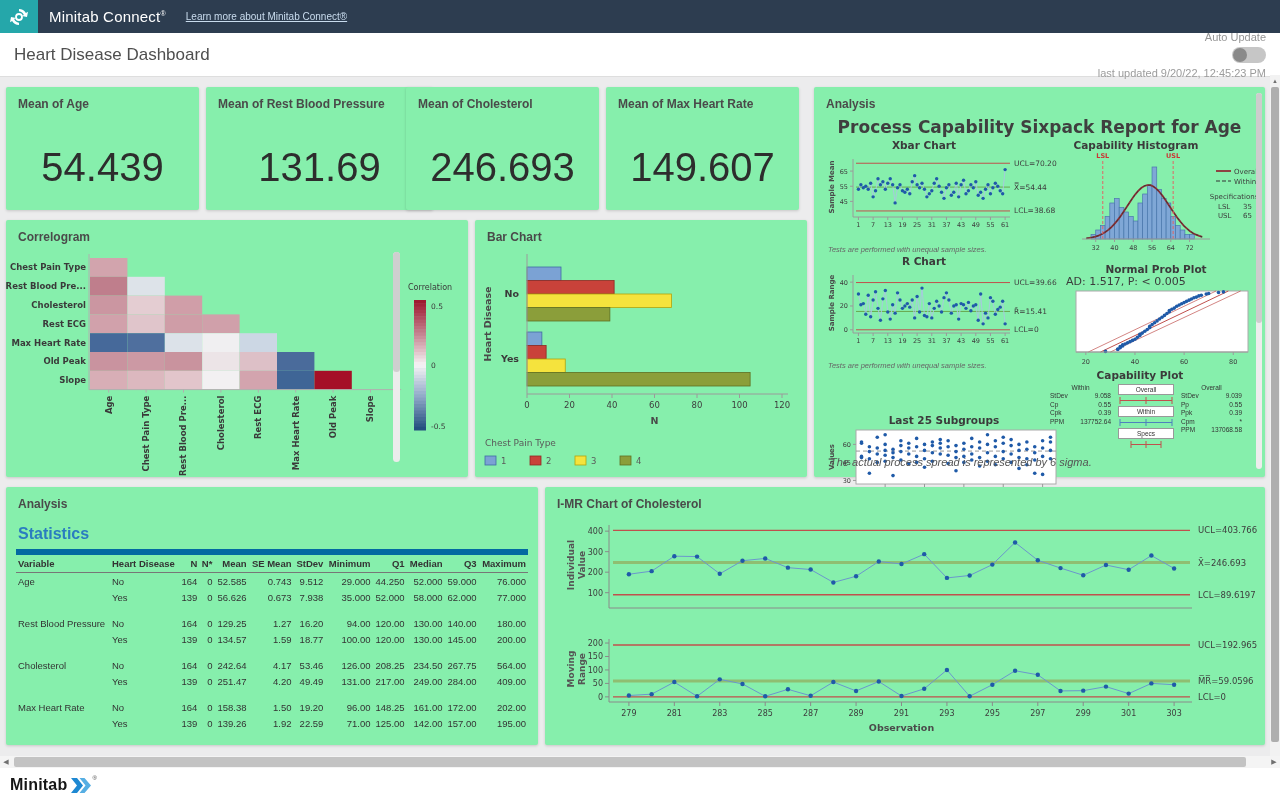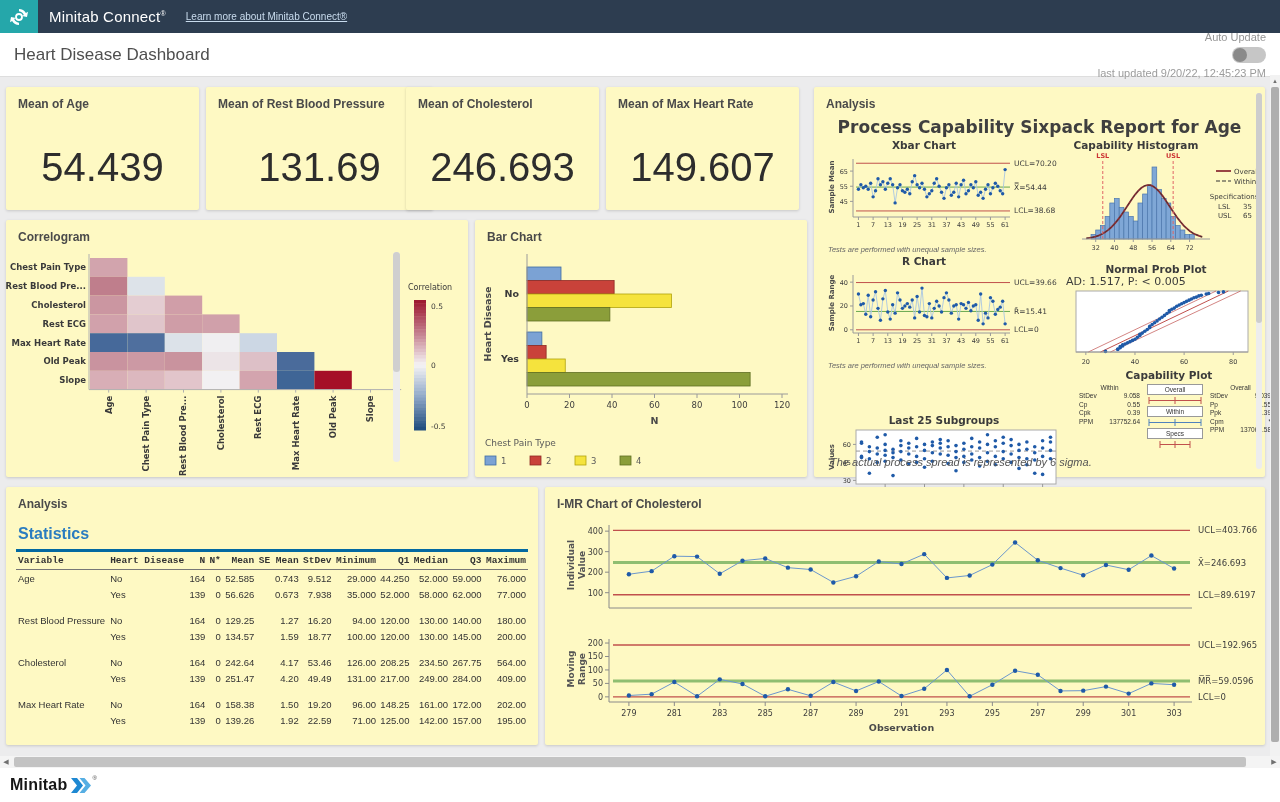--- a/index.html
+++ b/index.html
@@ -16,21 +16,21 @@
 
   
   .header { position:absolute; left:0; top:33px; width:1280px; height:44px; background:#fff; border-bottom:1px solid #dedede; display:flex; align-items:center; padding:0 14px; }
   .page-title { font-size:17px; color:#4f4f4f; }
   .header-right { margin-left:auto; display:flex; align-items:flex-end; gap:4px;flex-direction:column; }
   .auto-update-label { font-size:11px; color:#959595; }
   .toggle { width:34px; height:16px; border-radius:8px; background:#c6c6c6; position:relative; cursor:pointer; }
   .toggle .knob { position:absolute; left:1px; top:1px; width:14px; height:14px; border-radius:50%; background:#8a8a8a; }
   .last-updated { font-size:11px; color:#9c9c9c; }
 
-  .card { position:absolute; background:#fef9c3; border-radius:2px; box-shadow:0 1px 3px rgba(0,0,0,.16); }
+  .card { position:absolute; background:#86efac; border-radius:2px; box-shadow:0 1px 3px rgba(0,0,0,.16); }
   .card-title { font-size:12px; font-weight:bold; color:#4a4a4a; padding:10px 12px 0; }
 
   .kpi-value { font-size:40px; color:#2d2d2d; text-align:center; margin-top:34px; }
 
   
   .sp-title { position:absolute; left:0; top:30px; width:100%; text-align:center; font-size:17px; font-weight:bold; color:#3f3f3f; font-family:"DejaVu Sans",sans-serif; }
   .sp-block { position:absolute; }
   .sp-sub { text-align:center; font-size:10.5px; font-weight:bold; color:#3b3b3b; font-family:"DejaVu Sans",sans-serif; }
   .sp-sub2 { text-align:left; font-size:11px; color:#3b3b3b; font-family:"DejaVu Sans",sans-serif; }
   .sp-note { position:absolute; left:14px; font-size:7.5px; font-style:italic; color:#666; }
@@ -40,21 +40,21 @@
   .cap-row { display:flex; justify-content:center; gap:6px; margin-top:3px; }
   .cap-tbl { font-size:6.5px; color:#333; width:64px; }
   .cap-tbl .hdr { text-align:center; margin-bottom:1px; }
   .cap-tbl .r { display:flex; justify-content:space-between; line-height:8.5px; }
   .cap-mid { display:flex; flex-direction:column; align-items:center; }
   .cap-box { width:56px; border:1px solid #999; font-size:6.5px; text-align:center; color:#333; background:#fff; line-height:9px; }
 
   
   .stats-heading { font-size:16px; font-weight:bold; color:#2a7cc0; padding:14px 12px 6px; }
   table.stats { border-collapse:collapse; margin:0 10px; width:512px; font-size:9.5px; color:#333; }
-  table.stats th { border-top:3px solid #0369a1; border-bottom:1px solid #777; font-weight:bold; padding:3px 2px; white-space:nowrap;font-family:Liberation Mono, monospace; }
+  table.stats th { border-top:6px solid #0369a1; border-bottom:1px solid #777; font-weight:bold; padding:3px 2px; white-space:nowrap; }
   table.stats td { padding:2.5px 2px; white-space:nowrap; }
   table.stats .l { text-align:left; } table.stats .r { text-align:right; }
   tr.spacer td { height:10px; }
 
   
   .hscroll { position:absolute; left:0; top:756px; width:1280px; height:12px; background:#f4f4f4; }
   .hscroll .thumb { position:absolute; left:14px; top:1px; width:1232px; height:10px; background:#c3c3c3; border-radius:2px; }
   .hscroll .arr { position:absolute; top:0; width:12px; height:12px; font-size:7px; color:#707070; text-align:center; line-height:12px; }
   .vscroll { position:absolute; right:0; top:75px; width:10px; height:681px; background:#f2f2f2; }
   .vscroll .thumb { position:absolute; left:1px; top:12px; width:8px; height:655px; background:#aeaeae; border-radius:2px; }
@@ -565,21 +565,21 @@
         <text x="19.82857142857143" y="76" font-size="6.5" text-anchor="middle" fill="#3d3d3d">20</text>
         <line x1="68.97142857142858" y1="64" x2="68.97142857142858" y2="67" stroke="#9a9a9a"></line>
         <text x="68.97142857142858" y="76" font-size="6.5" text-anchor="middle" fill="#3d3d3d">40</text>
         <line x1="118.11428571428571" y1="64" x2="118.11428571428571" y2="67" stroke="#9a9a9a"></line>
         <text x="118.11428571428571" y="76" font-size="6.5" text-anchor="middle" fill="#3d3d3d">60</text>
         <line x1="167.25714285714284" y1="64" x2="167.25714285714284" y2="67" stroke="#9a9a9a"></line>
         <text x="167.25714285714284" y="76" font-size="6.5" text-anchor="middle" fill="#3d3d3d">80</text>
       </svg>
   </div>
 
-  <div class="sp-block" style="left:265px;top:282px;width:192px;">
+  <div class="sp-block" style="left:236px;top:282px;width:192px;">
     <div class="sp-sub" style="width:180px;">Capability Plot</div>
     <div class="cap-row" id="cap-row">
         <div class="cap-tbl">
           <div class="hdr">Within</div>
           <div class="r">
             <span>StDev</span>
             <span>9.058</span>
           </div>
           <div class="r">
             <span>Cp</span>

